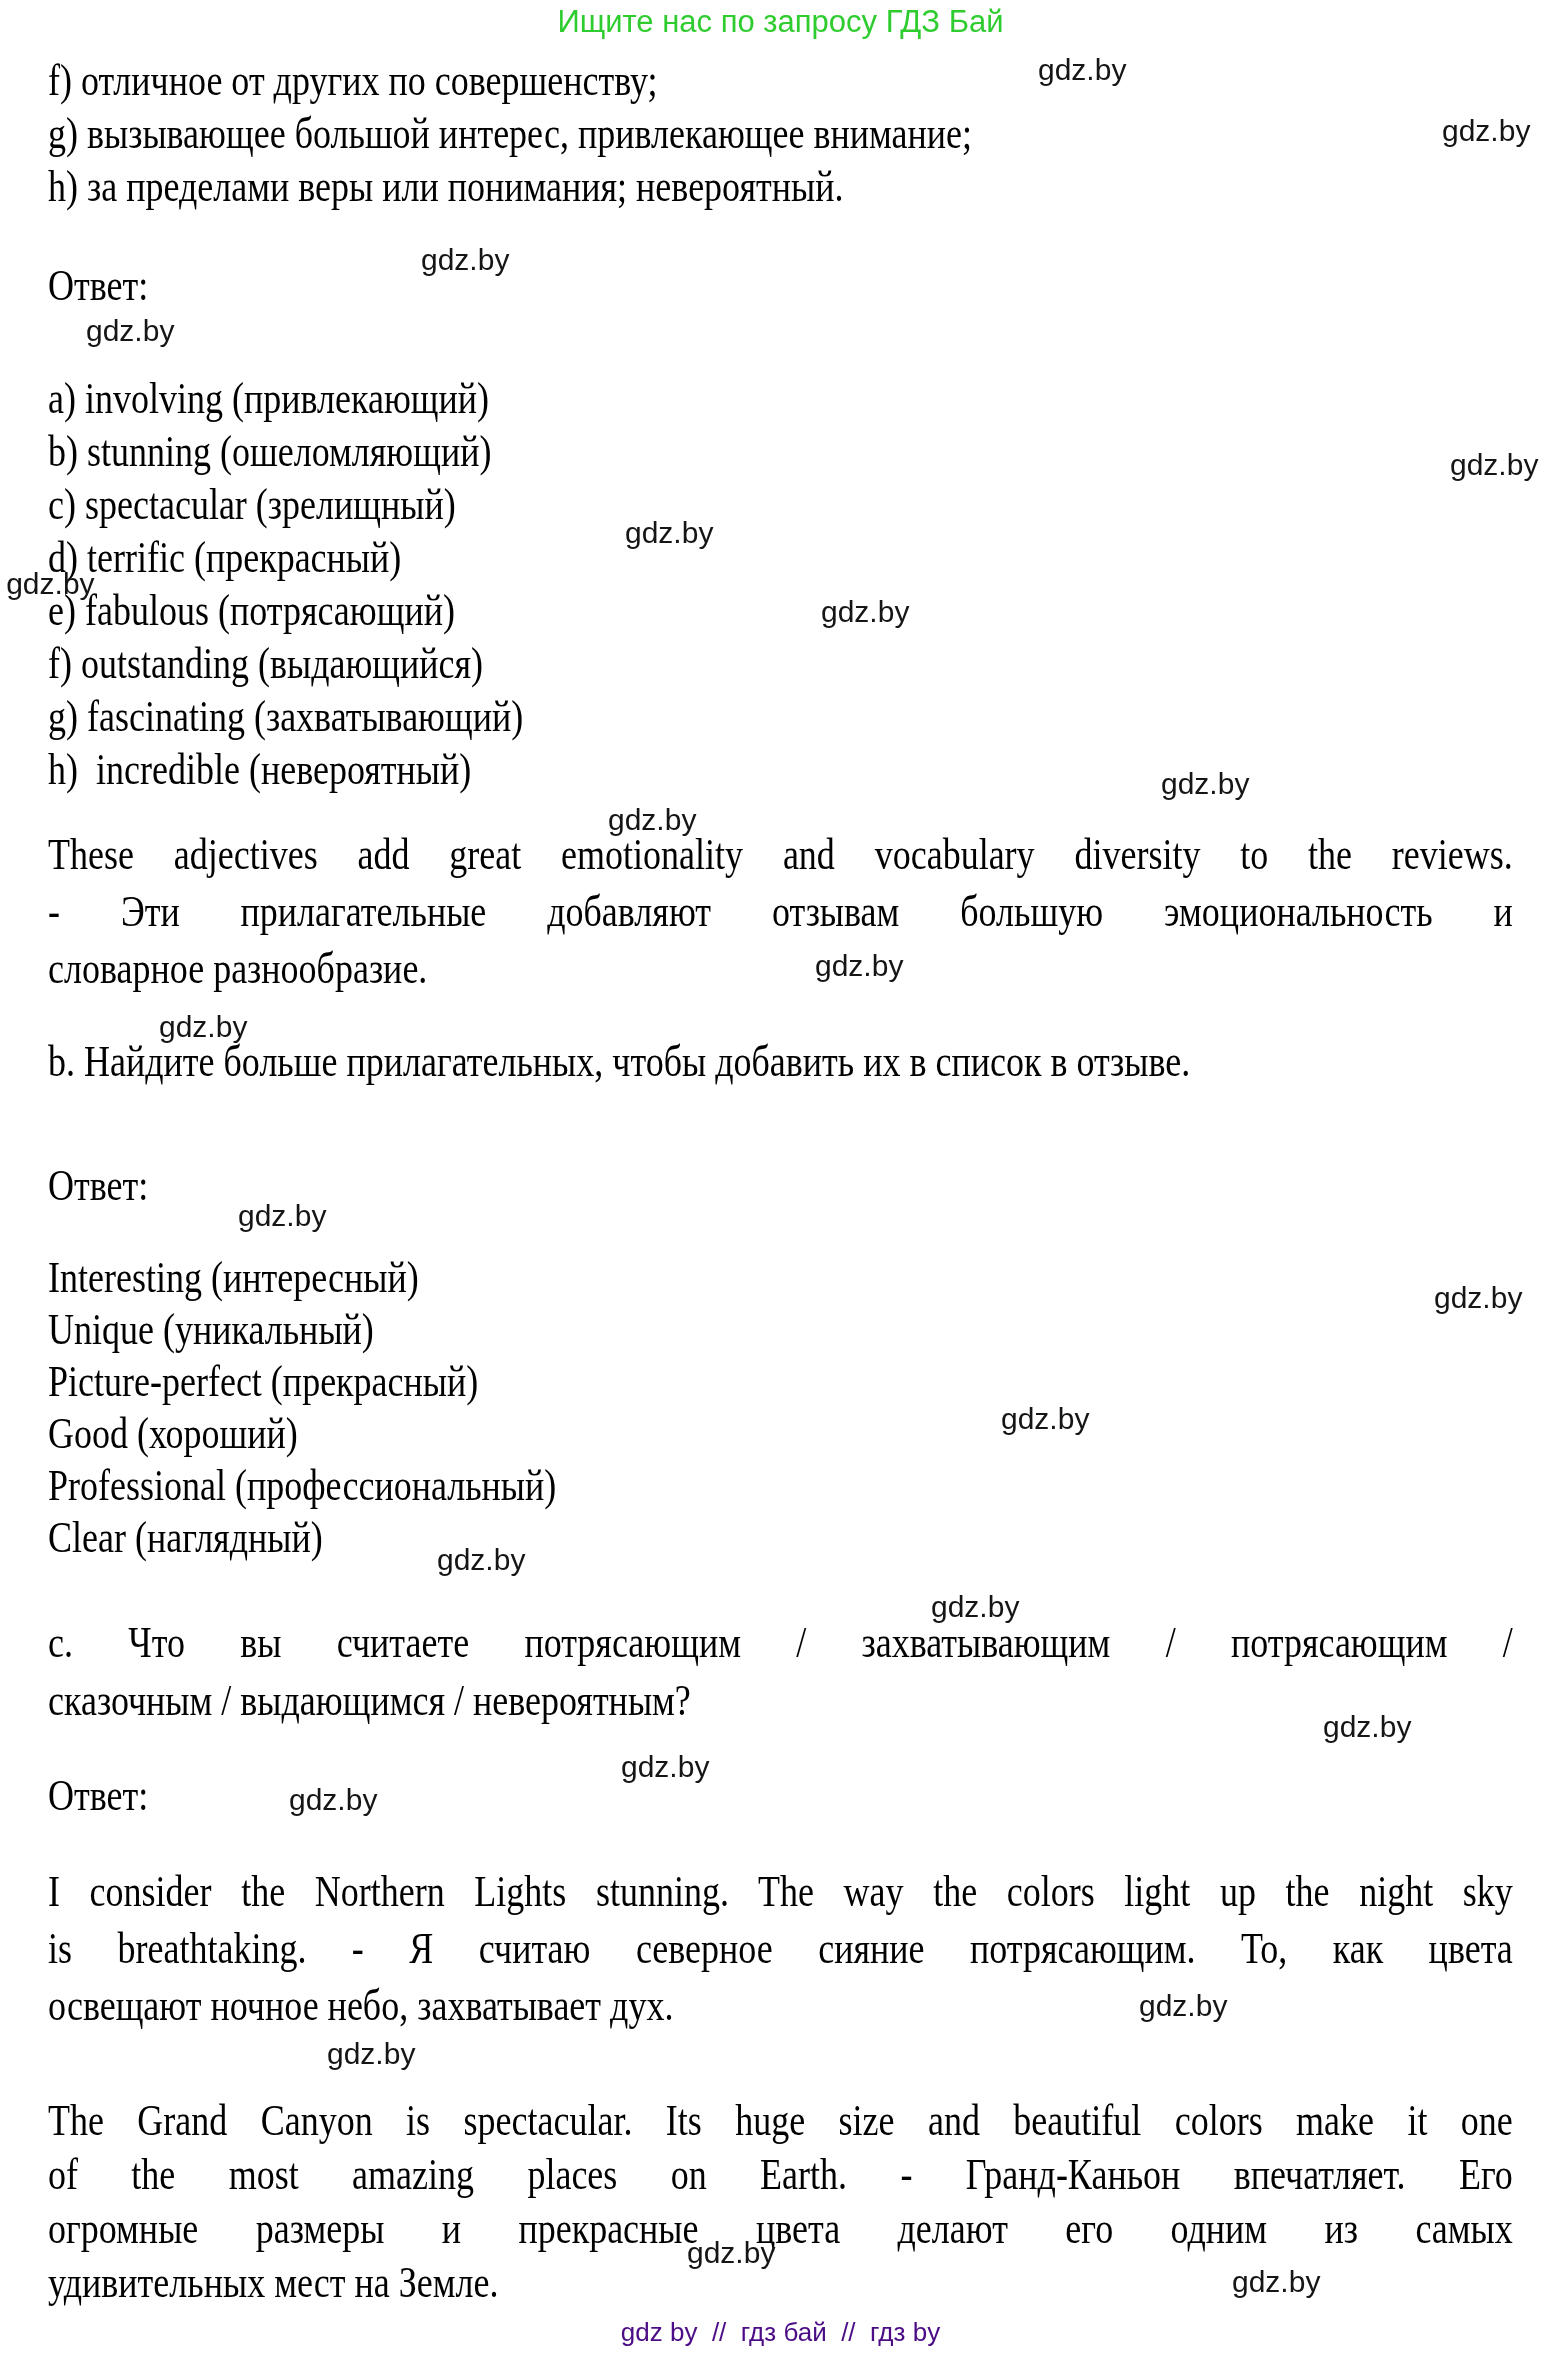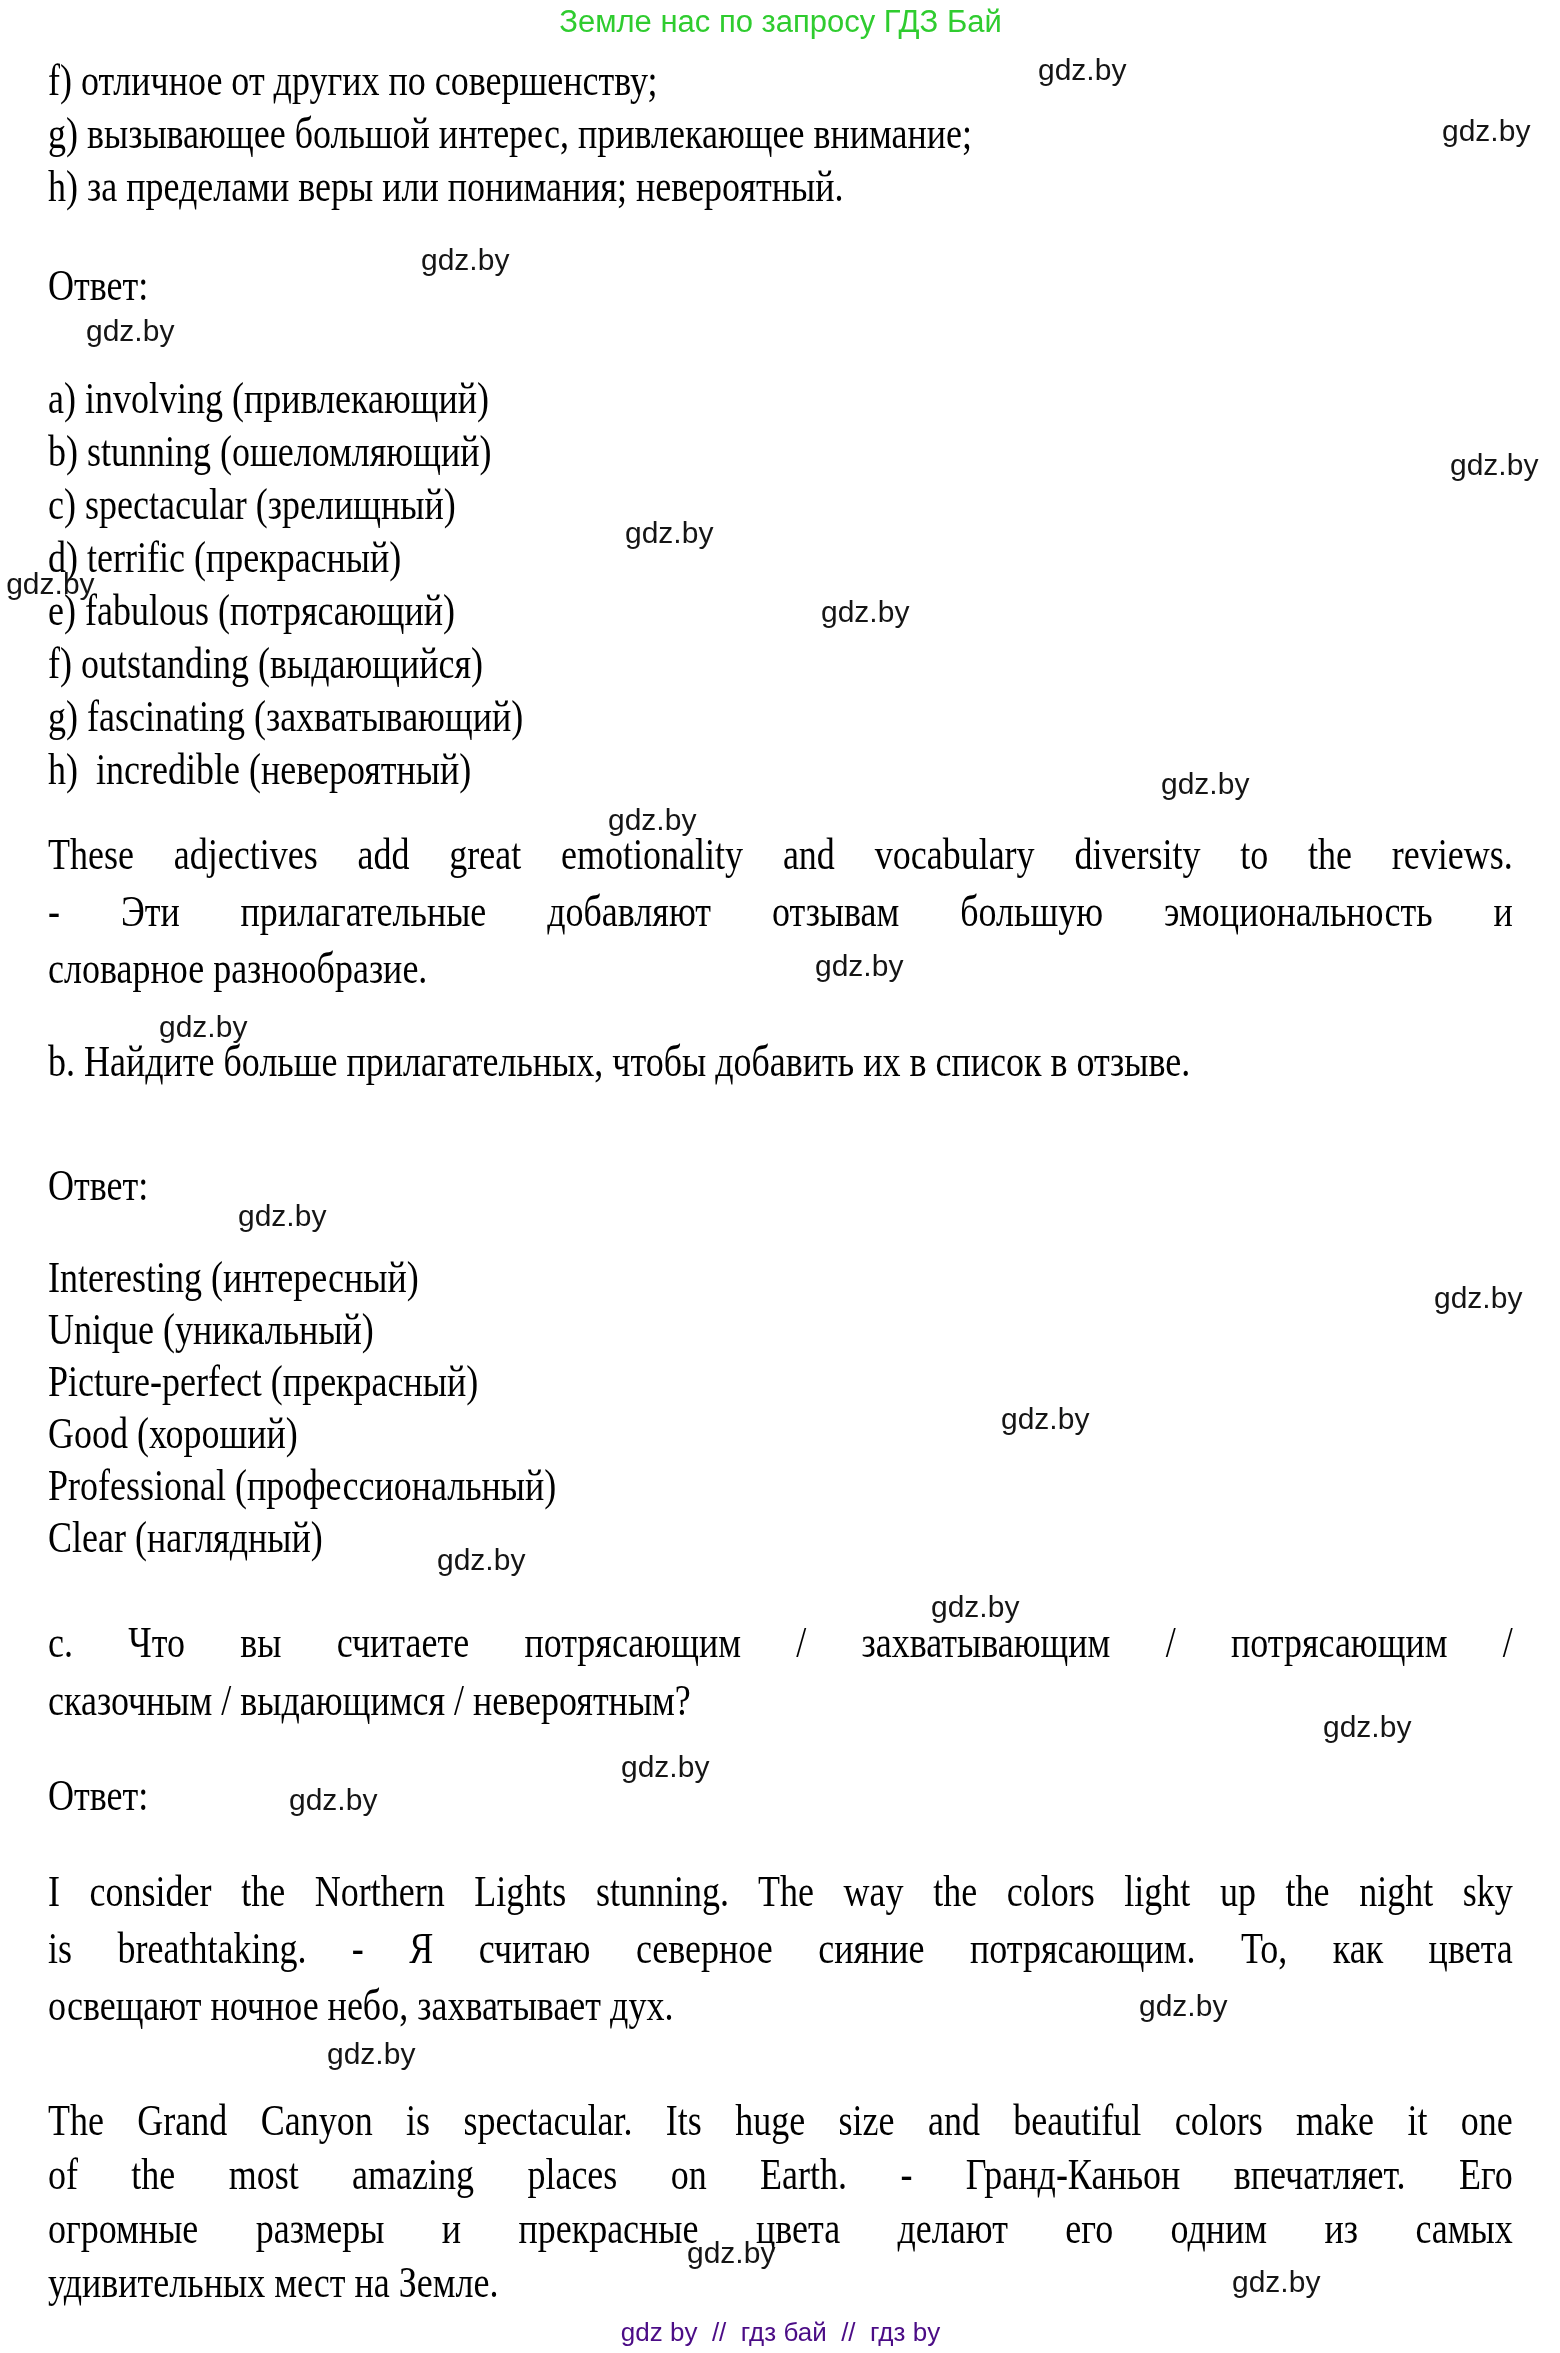--- a/index.html
+++ b/index.html
@@ -55,21 +55,21 @@
     line-height: 26px;
     color: #151515;
     white-space: pre;
   }
 </style>
 </head>
 <body>
 
 <div id="page">
 
-  <div class="banner" style="color: rgb(47, 204, 47);">Земле нас по запросу ГДЗ Бай</div>
+  <div class="banner" style="color: rgb(47, 204, 47);">Ищите нас по запросу ГДЗ Бай</div>
 
   <div class="text" style="top: 54px; line-height: 53px;"><div class="line">f) отличное от других по совершенству;</div><div class="line">g) вызывающее большой интерес, привлекающее внимание;</div><div class="line">h) за пределами веры или понимания; невероятный.</div></div>
 
   <div class="text" style="top: 263px;">Ответ:</div>
 
   <div class="text" style="top: 372px; line-height: 53px;"><div class="line">a) involving (привлекающий)</div><div class="line">b) stunning (ошеломляющий)</div><div class="line">c) spectacular (зрелищный)</div><div class="line">d) terrific (прекрасный)</div><div class="line">e) fabulous (потрясающий)</div><div class="line">f) outstanding (выдающийся)</div><div class="line">g) fascinating (захватывающий)</div><div class="line">h)  incredible (невероятный)</div></div>
 
   <div class="text para" style="top: 826px; line-height: 57px;">
       <div class="line stretch">These adjectives add great emotionality and vocabulary diversity to the reviews.</div>
       <div class="line stretch">- Эти прилагательные добавляют отзывам большую эмоциональность и</div>

